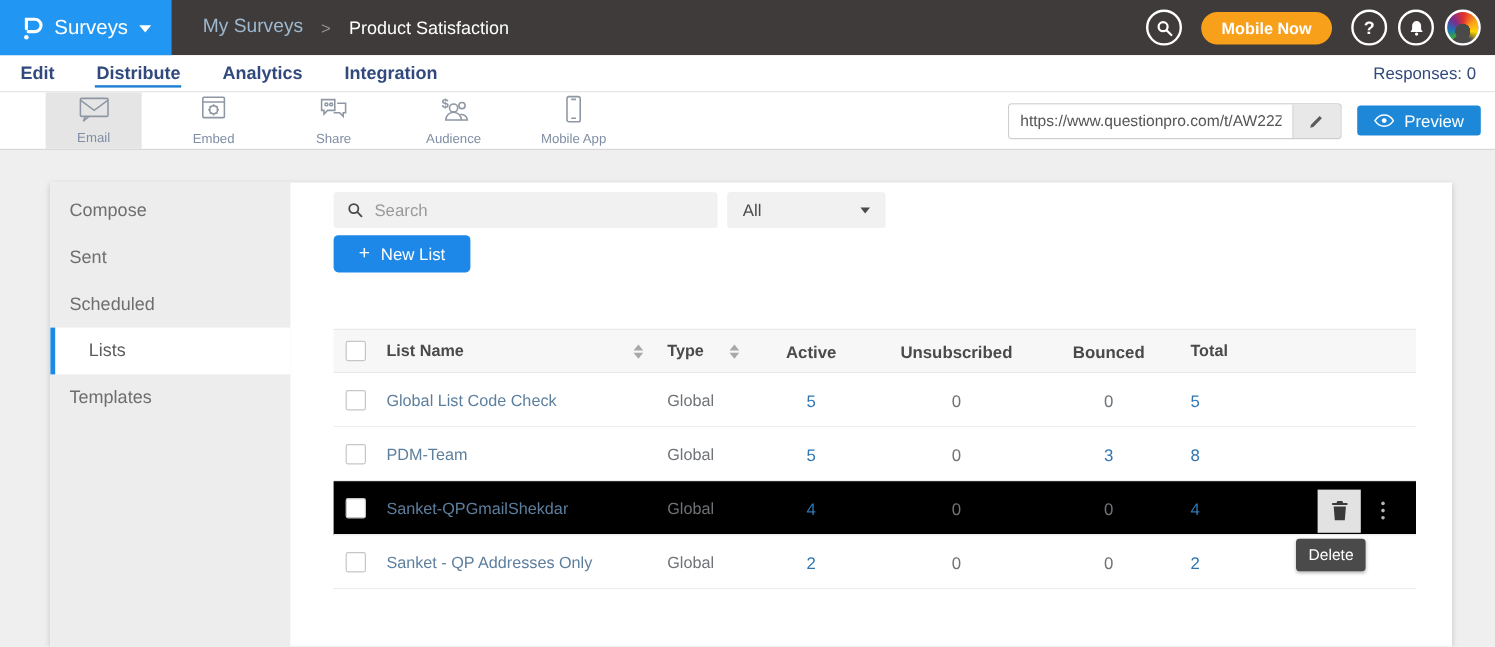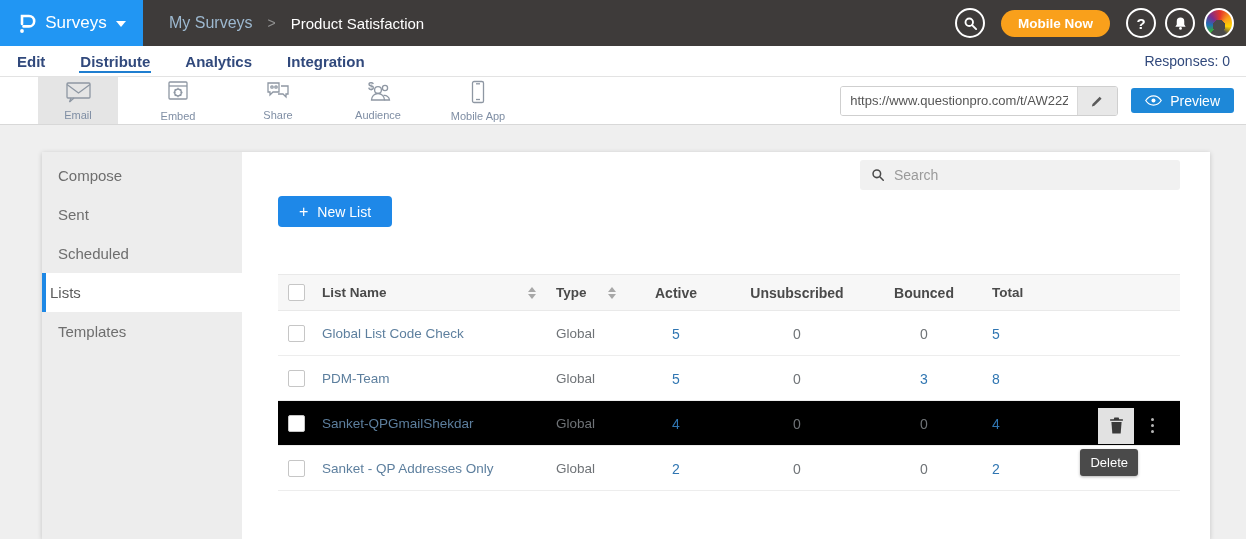--- a/index.html
+++ b/index.html
@@ -40,24 +40,24 @@
   .url-group { display:flex; width:278px; height:30px; border:1px solid #cfcfcf; border-radius:3px; overflow:hidden; background:#fff; }
   .url-input { flex:1; border:none; outline:none; font-size:13px; color:#555; padding:0 9px; min-width:0; font-family:inherit; }
   .url-edit { width:40px; background:#e8e8e8; display:flex; align-items:center; justify-content:center; border-left:1px solid #d8d8d8; cursor:pointer; }
   .preview-btn { height:25px; background:#1e88d8; color:#fff; font-size:14px; border:none; border-radius:3px; display:flex; align-items:center; gap:8px; padding:0 14px; cursor:pointer; font-family:inherit; }
 
   
   .workspace { height:414px; padding:27px 0 0 42px; }
   .card { width:1168px; height:100%; background:#fff; box-shadow:0 1px 5px rgba(0,0,0,0.18); display:flex; }
   .sidebar { width:200px; background:#ededed; flex-shrink:0; padding-top:4px; }
   .side-item { height:39px; display:flex; align-items:center; padding-left:16px; font-size:15px; color:#6e6e6e; cursor:pointer; }
-  .side-item.active { background:#fff; border-left:4px solid #1e88e5; padding-left:4px; color:#5c5c5c; }
+  .side-item.active { background:#fff; border-left:4px solid #1e88e5; padding-left:28px; color:#5c5c5c; }
 
   .main { flex:1; padding:8px 30px 0 36px; position:relative; }
-  .search-row { display:flex; justify-content:flex-end; gap:8px; }
+  .search-row { display:flex; gap:8px; }
   .search-box { width:320px; height:30px; background:#f1f1f1; border-radius:3px; display:flex; align-items:center; padding:0 11px; gap:9px; }
   .search-input { background:transparent; border:none; outline:none; font-size:14px; color:#555; flex:1; font-family:inherit; }
   .search-input::placeholder { color:#9a9a9a; }
   .filter-select { width:132px; height:30px; background:#f1f1f1; border-radius:3px; display:flex; align-items:center; justify-content:space-between; padding:0 13px; font-size:14px; color:#4a4a4a; cursor:pointer; }
   .caret-down-dark { width:0; height:0; border:4.5px solid transparent; border-top:5.5px solid #4a4a4a; margin-top:5px; }
 
   .new-list-btn { margin-top:6px; height:31px; background:#1e88e8; color:#fff; border:none; border-radius:4px; font-size:14px; display:inline-flex; align-items:center; gap:9px; padding:0 21px; cursor:pointer; font-family:inherit; }
   .plus { font-size:16px; }
 
   
@@ -213,20 +213,24 @@
       </div>
     <div class="main">
       <div class="search-row">
         <div class="search-box">
           <svg width="14" height="14" viewBox="0 0 24 24">
             <circle cx="10" cy="10" r="6.5" fill="none" stroke="#4a4a4a" stroke-width="2.6"></circle>
             <line x1="15.5" y1="15.5" x2="21" y2="21" stroke="#4a4a4a" stroke-width="2.6" stroke-linecap="round"></line>
           </svg>
           <input class="search-input" type="text" placeholder="Search" style="">
         </div>
+        <div class="filter-select">
+          <span>All</span>
+          <span class="caret-down-dark"></span>
+        </div>
       </div>
 
       <button class="new-list-btn">
         <span class="plus">+</span>
         <span>New List</span>
       </button>
 
       <div class="table">
         <div class="trow thead">
           <span class="cb-cell">

